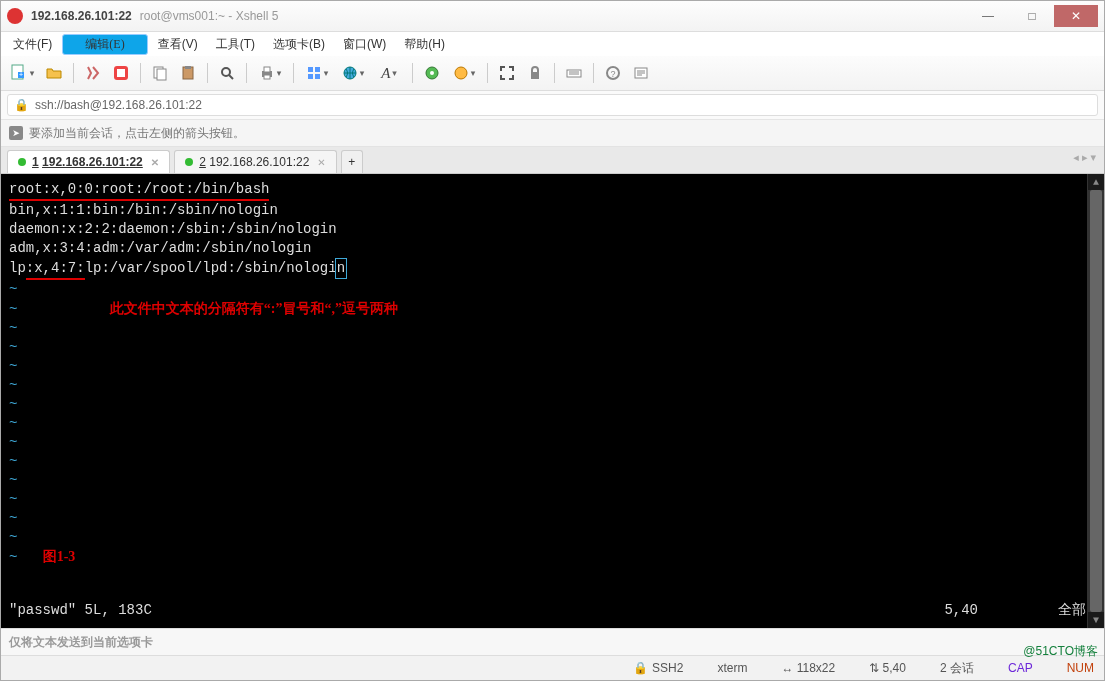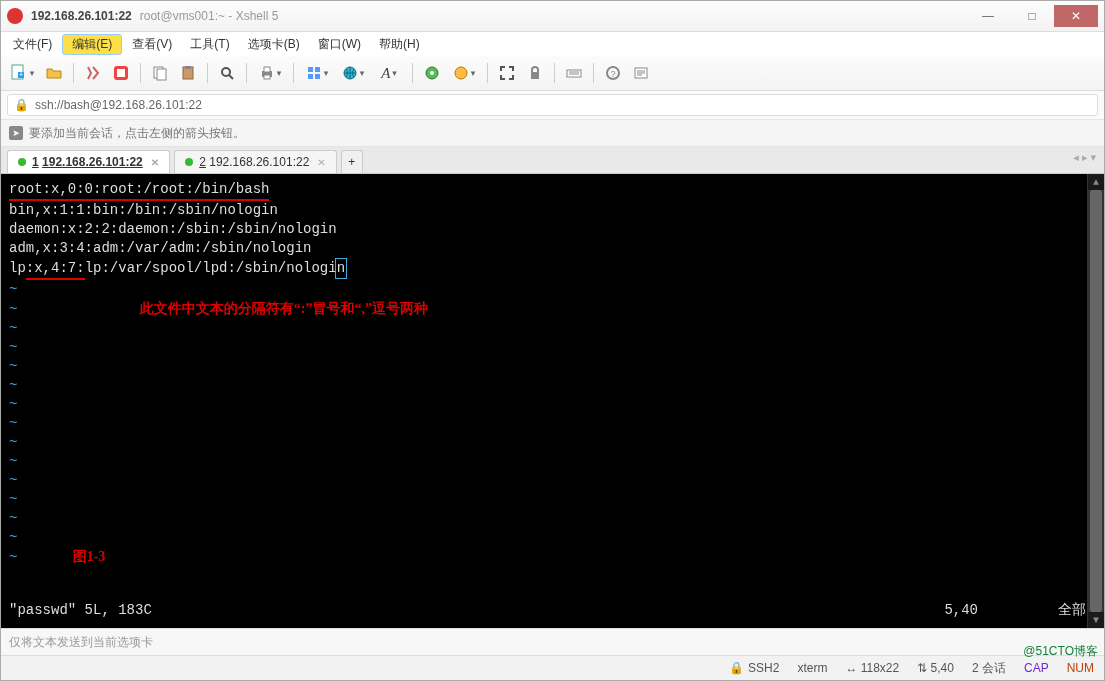--- a/index.html
+++ b/index.html
@@ -8,21 +8,21 @@
 .titlebar{height:30px;background:linear-gradient(#fdfdfd,#f3f3f3);display:flex;align-items:center;padding:0 6px;border-bottom:1px solid #ddd;}
 .titlebar .app-icon{width:16px;height:16px;border-radius:50%;background:#d33;margin-right:8px;}
 .titlebar .title-main{font-weight:bold;color:#444;}
 .titlebar .title-sub{color:#999;margin-left:8px;}
 .titlebar .spacer{flex:1;}
 .win-btn{width:44px;height:22px;display:flex;align-items:center;justify-content:center;color:#666;}
 .win-btn.close{color:#fff;background:#c06868;}
 
 .menubar{height:24px;display:flex;align-items:center;padding:0 4px;gap:2px;background:#fff;}
 .menu-item{padding:2px 8px;border-radius:3px;text-align:center;}
-.menu-item.active{border:1px solid #9cf;background:#fde047;padding:1px 9px;}
+.menu-item.active{border:1px solid #9cf;background:#0ea5e9;padding:1px 22px;font-family:Liberation Serif, serif;}
 
 .toolbar{height:34px;display:flex;align-items:center;padding:0 6px;gap:6px;border-bottom:1px solid #ddd;background:linear-gradient(#fcfcfc,#f3f3f3);}
 .tb-btn{width:22px;height:22px;display:flex;align-items:center;justify-content:center;color:#555;position:relative;border-radius:2px;}
 .tb-btn .dd{font-size:9px;margin-left:2px;color:#666;}
 .tb-btn.doc{width:30px;}
 .tb-sep{width:1px;height:20px;background:#ccc;margin:0 2px;}
 
 .addrbar{height:28px;display:flex;align-items:center;border-bottom:1px solid #e5e5e5;background:#fafafa;}
 .addrfield{flex:1;margin:0 6px;height:20px;display:flex;align-items:center;padding:0 6px;background:#fff;border:1px solid #ddd;border-radius:3px;color:#666;}
 .lock{color:#888;margin-right:6px;font-size:12px;}
@@ -35,31 +35,31 @@
 .tab.active{background:#fff;font-weight:bold;}
 .tab .dot{width:8px;height:8px;border-radius:50%;background:#3b3;margin-right:6px;}
 .tab .x{margin-left:8px;color:#aaa;font-size:10px;}
 .tab.add{width:20px;padding:0;justify-content:center;background:#f0f0f0;}
 .tabnav{position:absolute;right:8px;top:4px;color:#aaa;font-size:11px;}
 
 .term{flex:1;background:#000;color:#ddd;font-family:Consolas,"Courier New",monospace;font-size:14px;line-height:19px;padding:6px 8px;position:relative;white-space:pre;overflow:hidden;}
 .term .tilde{color:#3fa9d8;}
 .term .cursor{display:inline-block;border:1px solid #3fa9d8;padding:0 1px;margin-left:-2px;color:#ddd;}
 .term .redline{display:inline-block;border-bottom:2px solid #d00;}
-.term .ann{color:#d00;font-weight:bold;font-family:"Microsoft YaHei";margin-left:30px;}
+.term .ann{color:#d00;font-weight:bold;font-family:"Microsoft YaHei";}
 .term .statusrow{position:absolute;left:8px;right:18px;bottom:8px;display:flex;color:#ddd;}
 .term .statusrow .mid{flex:1;}
 .scrollbar{position:absolute;right:0;top:0;bottom:0;width:16px;background:#1a1a1a;border-left:1px solid #333;display:flex;flex-direction:column;}
 .scrollbar .arr{height:16px;color:#888;font-size:10px;display:flex;align-items:center;justify-content:center;}
 .scrollbar .track{flex:1;background:#333;position:relative;}
 .scrollbar .thumb{position:absolute;left:2px;right:2px;top:0;bottom:0;background:#666;border-radius:2px;}
 
-.sendbar{height:26px;display:flex;align-items:center;padding:0 8px;background:#f7f7f7;border-top:1px solid #ddd;color:#999;}
-
-.statusbar{height:24px;display:flex;align-items:center;padding:0 10px;background:#f2f2f2;border-top:1px solid #ddd;color:#555;gap:18px;}
+.sendbar{height:26px;display:flex;align-items:center;padding:0 8px;background:#f7f7f7;border-top:1px solid #ddd;color:#999;font-weight:bold;}
+
+.statusbar{height:24px;display:flex;align-items:center;padding:0 10px;background:#f2f2f2;border-top:1px solid #ddd;color:#555;gap:34px;}
 .statusbar .spacer{flex:1;}
 .watermark{position:absolute;right:6px;bottom:22px;color:#15803d;font-size:12px;text-align:right;line-height:14px}
 </style>
 </head>
 <body>
 
 <div class="window">
 
   <div class="titlebar">
     <div class="app-icon"></div>

